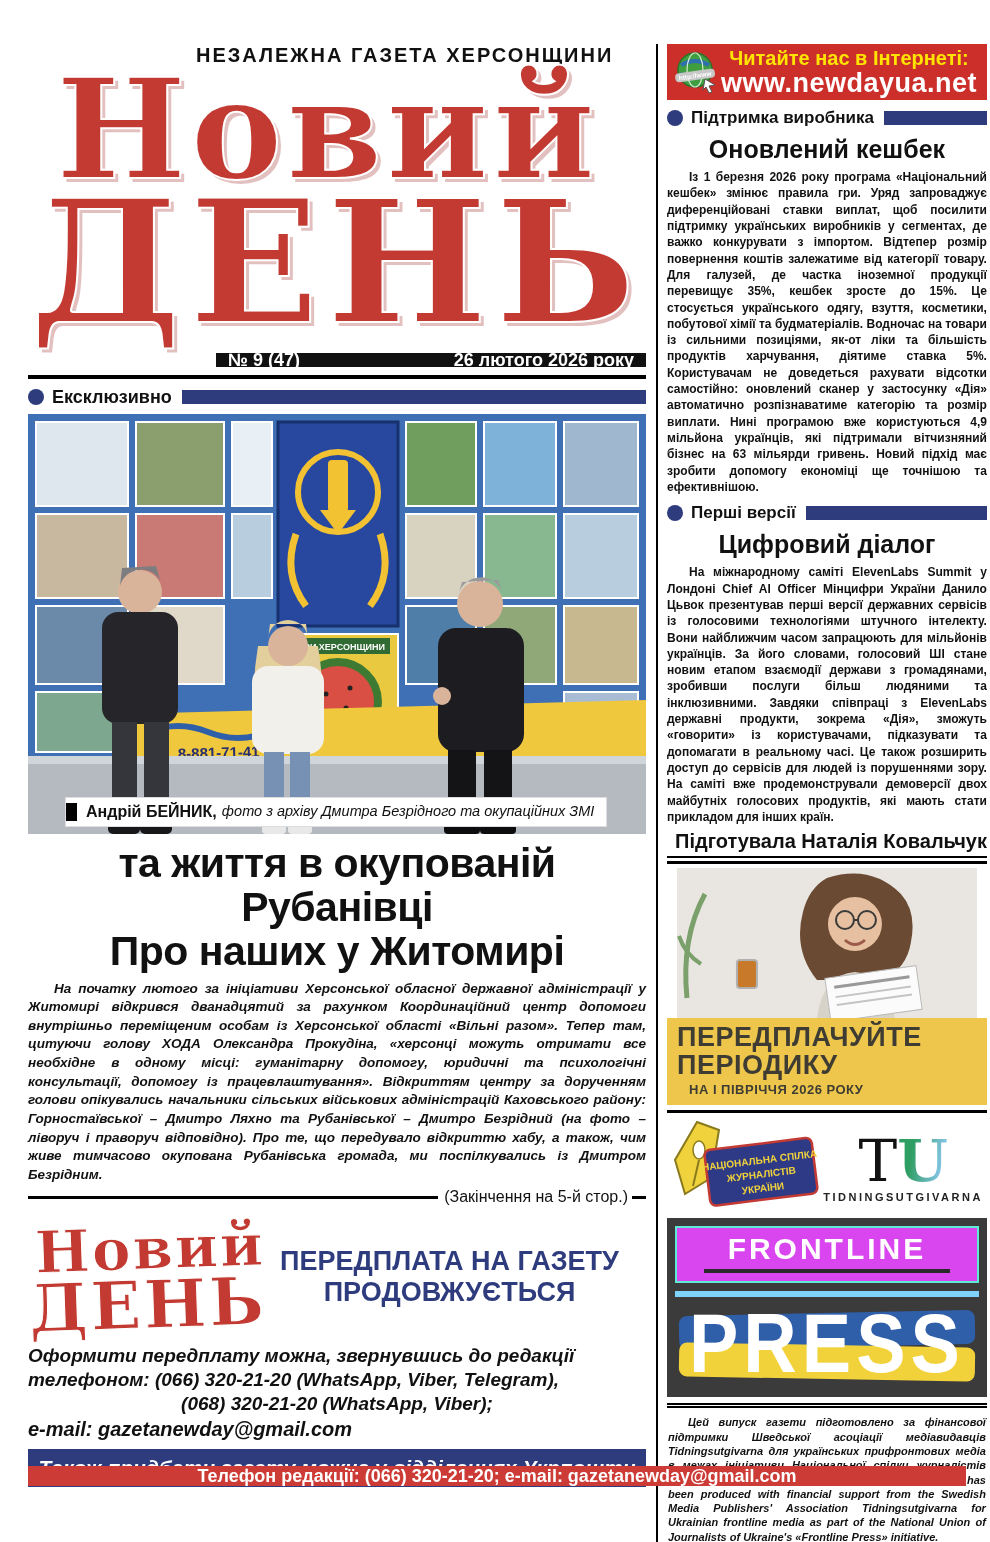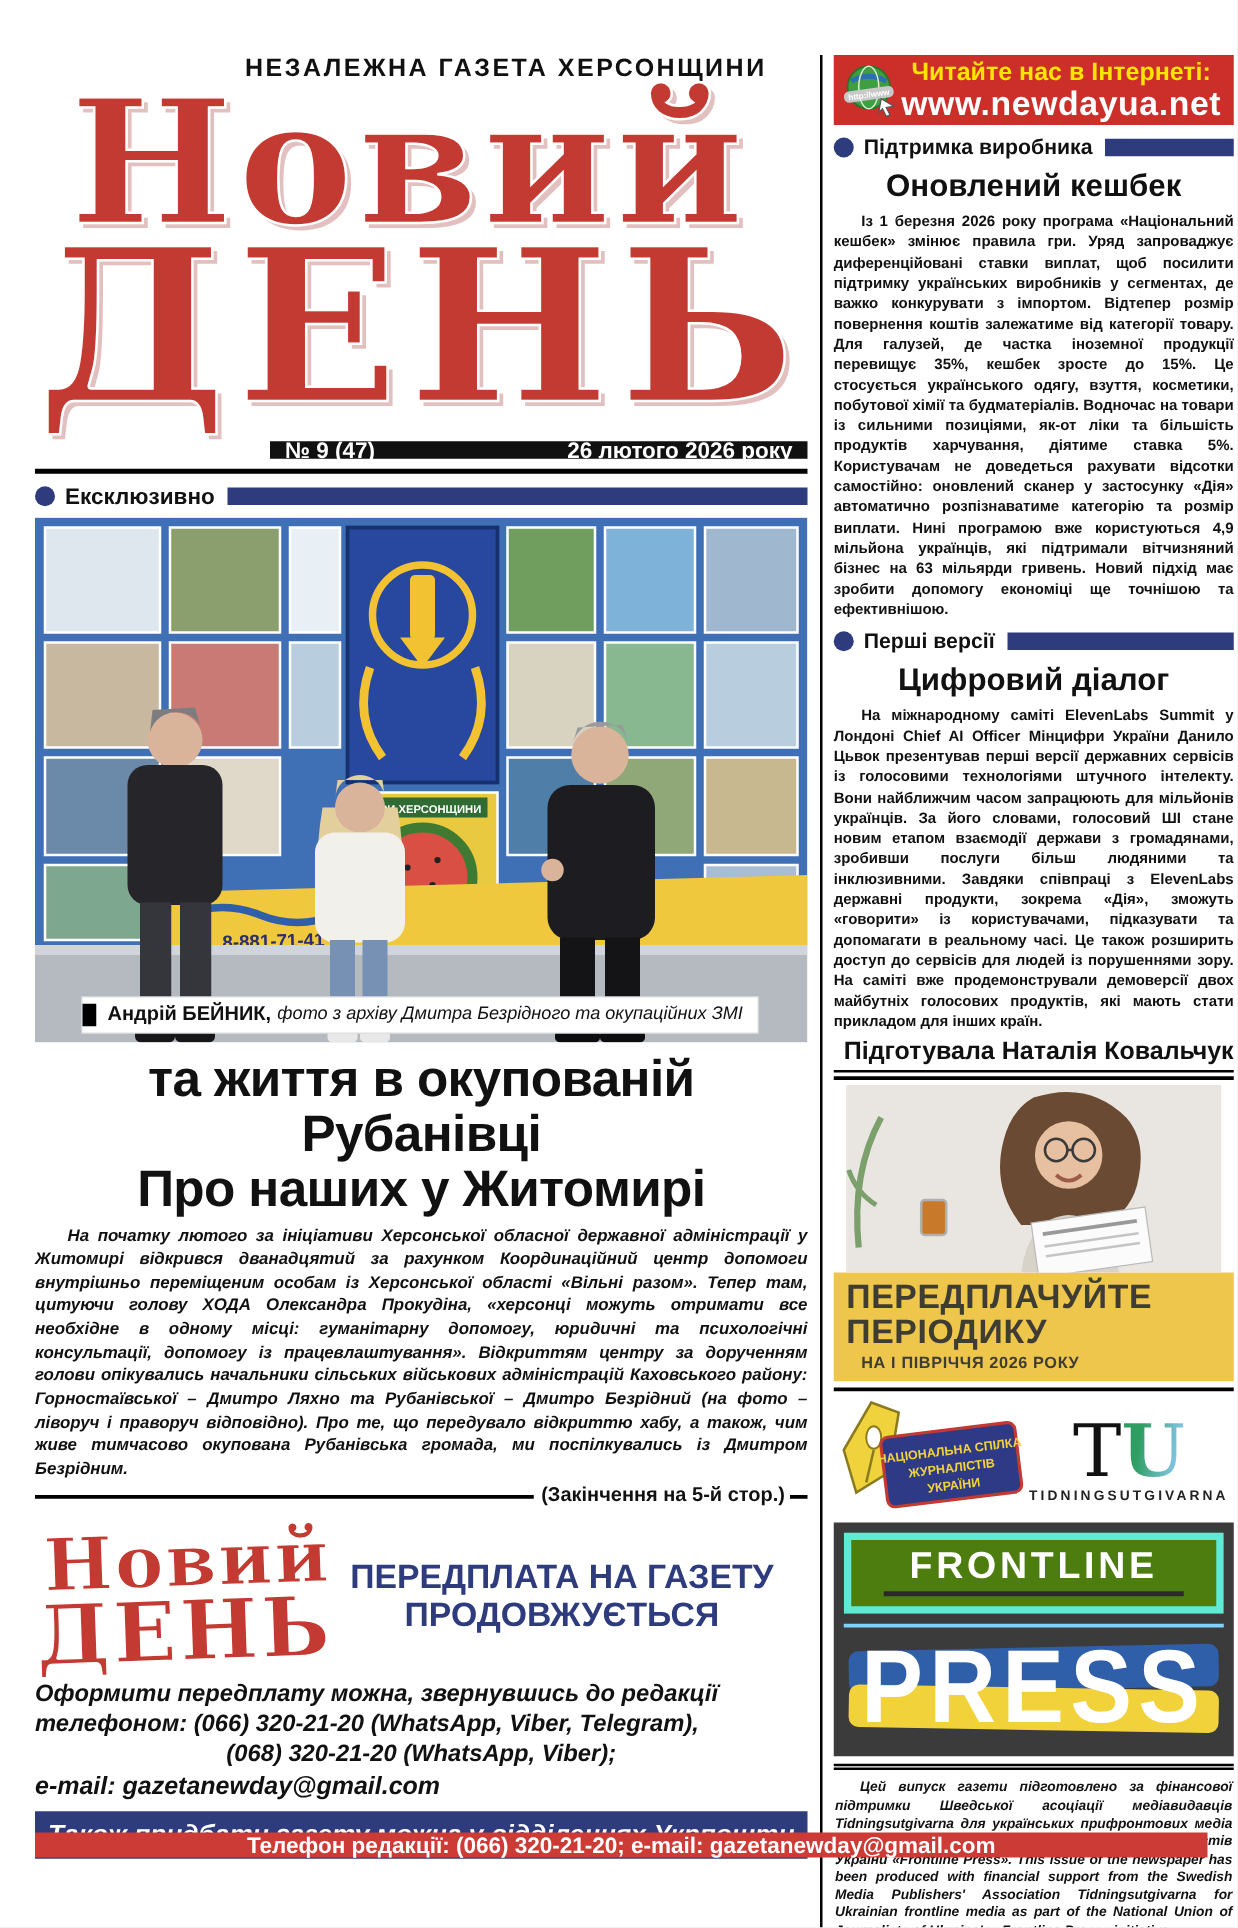--- a/index.html
+++ b/index.html
@@ -44,21 +44,21 @@
   .capname { font-weight: bold; font-size: 16px; white-space: nowrap; }
   .caprest { font-style: italic; font-size: 14.5px; margin-left: 5px; white-space: nowrap; }
 
   
   .mainhead { text-align: center; font-weight: bold; font-size: 41px; line-height: 1.07;
               letter-spacing: -0.5px; margin: 8px 0 6px 0; }
   .lead { font-weight: bold; font-style: italic; font-size: 13.5px; line-height: 1.38;
           text-align: justify; text-indent: 26px; }
   .controw { display: flex; align-items: center; margin: 4px 0 8px 0; }
   .contline { flex: 1; height: 3px; background: #000; }
-  .conttext { font-weight: bold; font-size: 16px; margin: 0 4px 0 6px; white-space: nowrap; }
+  .conttext { font-weight: normal; font-size: 16px; margin: 0 4px 0 6px; white-space: nowrap; }
   .contdash { width: 14px; height: 3px; background: #000; }
 
   
   .promo { display: grid; grid-template-columns: 225px 1fr; align-items: center; height: 126px; }
   .promologo { transform: rotate(-2deg); }
   .plogo1 { font-family:"DejaVu Serif",serif; font-weight:bold; color:#c23a31; font-size:58px;
             line-height:.95; letter-spacing:2px; -webkit-text-stroke:1px #fff; margin-left:8px;}
   .plogo2 { font-family:"DejaVu Serif",serif; font-weight:bold; color:#c23a31; font-size:66px;
             line-height:.85; letter-spacing:3px; -webkit-text-stroke:1px #fff; }
   .promoright { text-align: center; }
@@ -92,25 +92,25 @@
 
   .logosrow { display: flex; align-items: center; justify-content: space-between; height: 100px; padding: 2px 0; }
   .tublock { text-align: center; padding-right: 4px; }
   .tuletters { font-family: "DejaVu Serif", serif; font-size: 58px; line-height: .95; font-weight: normal; }
   .tu-t { color: #111; }
   .tu-u { background: linear-gradient(100deg, #2f9e62 30%, #7fc3e0 80%);
           -webkit-background-clip: text; background-clip: text; color: transparent; font-weight: bold; }
   .tucaption { font-weight: bold; font-size: 11px; letter-spacing: 2.5px; color: #222; margin-top: 2px; }
 
   .frontline { background: #3b3b3b; padding: 8px 8px 10px 8px; margin-bottom: 6px; }
-  .flbox { background: #4d7c0f; border: 6px solid #5eead4; outline: 2px solid #3b3b3b;
+  .flbox { background: #d946ef; border: 2px solid #5eead4; outline: 2px solid #3b3b3b;
            text-align: center; padding: 6px 0 8px 0; }
   .fltext { color: #fff; font-weight: bold; font-size: 30px; letter-spacing: 3px; line-height: 1; }
   .flunder { width: 82%; height: 4px; background: #2a2a2a; margin: 5px auto 0 auto; }
-  .pressarea { position: relative; height: 96px; margin-top: 8px; border-top: 3px solid #7dd3fc; padding-top: 4px; }
+  .pressarea { position: relative; height: 96px; margin-top: 8px; border-top: 6px solid #7dd3fc; padding-top: 4px; }
   .flagstripe { position: absolute; left: 4px; right: 4px; height: 34px; border-radius: 8px; }
   .flagblue { top: 16px; background: #2f5fa8; transform: rotate(-1.2deg); }
   .flagyellow { top: 48px; background: #f2d23b; transform: rotate(1deg); }
   .presstext { position: absolute; left: 0; right: 0; top: 6px; text-align: center; color: #fff;
                font-weight: bold; font-size: 74px; line-height: 1; letter-spacing: 5px;
                transform: scaleY(1.12); transform-origin: top; }
 
   .fineprint { border-top: 5px double #000; border-bottom: 5px double #000;
                padding: 7px 1px; font-weight: bold; font-style: italic; font-size: 11px;
                line-height: 1.3; text-align: justify; text-indent: 20px; }

